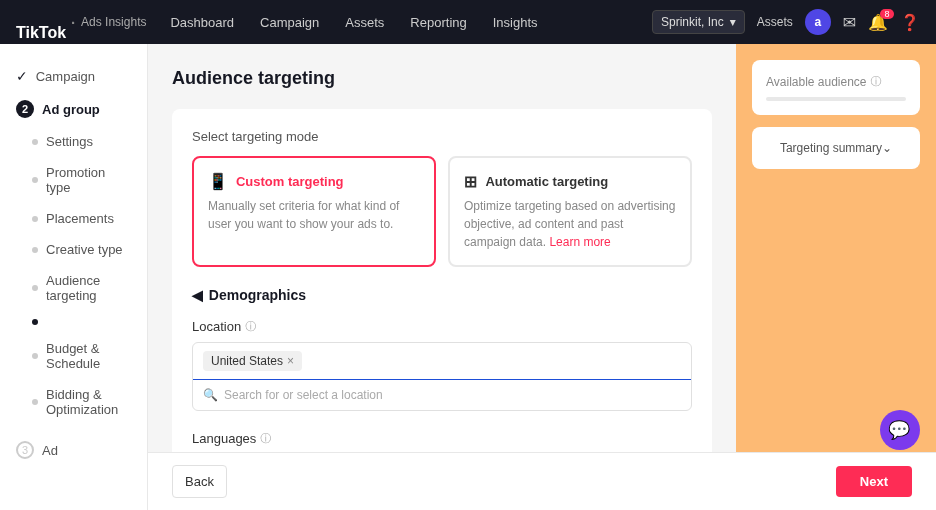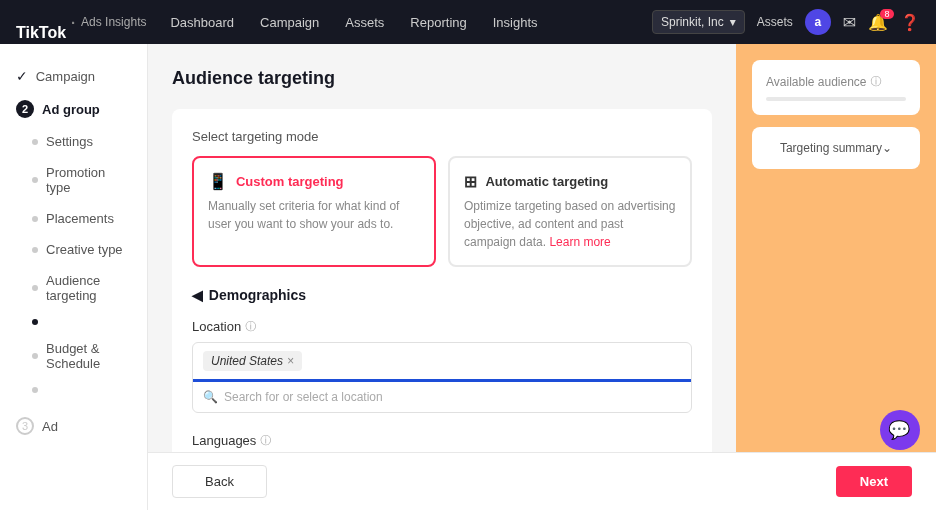--- a/index.html
+++ b/index.html
@@ -193,25 +193,24 @@
 
     
     .location-box {
       border: 1px solid #e0e0e0;
       border-radius: 6px;
       overflow: hidden;
       background: #fff;
     }
     .location-tag-row {
       padding: 8px 10px;
-      border-bottom: 3px solid #1d4ed8;
+      border-bottom: 1px solid #1d4ed8;
       display: flex;
       flex-wrap: wrap;
       gap: 6px;
-      font-style: italic;
     }
     .location-tag {
       background: #f0f0f0;
       border-radius: 4px;
       padding: 3px 8px;
       font-size: 12px;
       color: #333;
       display: flex;
       align-items: center;
       gap: 4px;
@@ -288,21 +287,21 @@
       bottom: 0; left: 148px; right: 0;
       background: #fff;
       border-top: 1px solid #e8e8e8;
       padding: 12px 24px;
       display: flex;
       justify-content: space-between;
       align-items: center;
       z-index: 50;
     }
     .btn-back {
-      padding: 8px 32px;
+      padding: 8px 12px;
       border: 1px solid #e0e0e0;
       border-radius: 4px;
       background: #fff;
       color: #333;
       font-size: 13px;
       cursor: pointer;
     }
     .btn-next {
       padding: 8px 24px;
       border: none;
@@ -398,20 +397,21 @@
     </div>
     <div class="sidebar-item active" style="padding-left:32px;font-weight:600;color:#161823;">
       <span class="dot-icon active-dot"></span>
     </div>
     <div class="sidebar-item" style="padding-left:32px;">
       <span class="dot-icon"></span>
       <span>Budget &amp; Schedule</span>
     </div>
     <div class="sidebar-item" style="padding-left:32px;">
       <span class="dot-icon"></span>
+      <span>Bidding &amp; Optimization</span>
     </div>
 
     <div class="sidebar-item" style="margin-top:8px;">
       <span class="sidebar-step outline">3</span>
       <span>Ad</span>
     </div>
   </aside>
 
   <main class="main">
     <h1 class="page-title">Audience targeting</h1>

